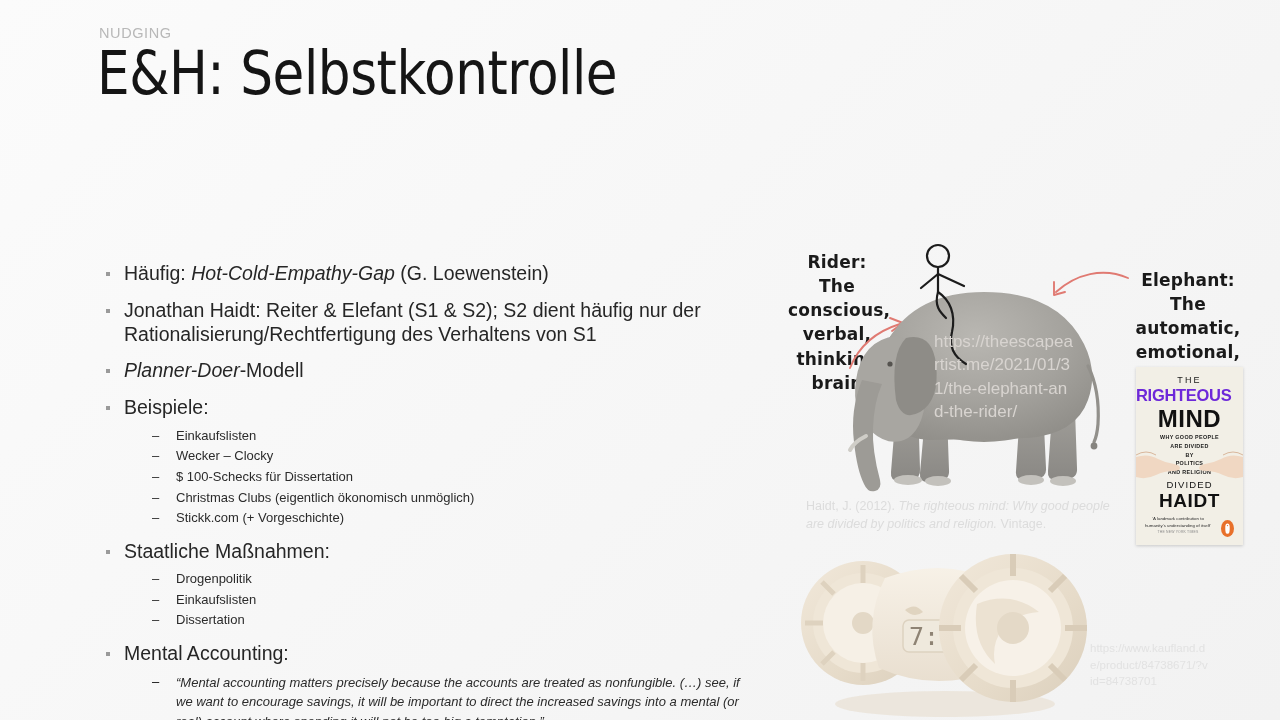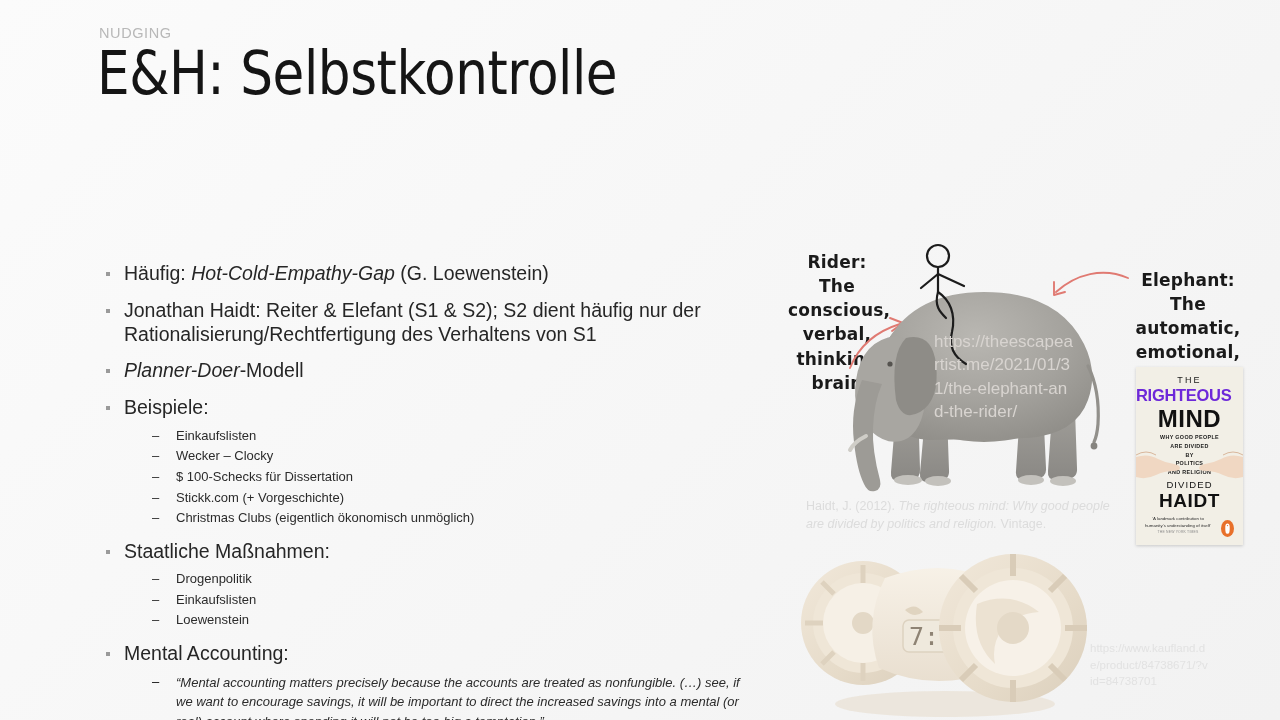--- a/index.html
+++ b/index.html
@@ -243,29 +243,29 @@
 
     <div class="l1">
       <span class="it">Planner-Doer</span><span>-Modell</span>
     </div>
 
     <div class="l1 tight">Beispiele:</div>
     <ul class="l2list">
       <li class="l2">Einkaufslisten</li>
       <li class="l2">Wecker – Clocky</li>
       <li class="l2">$ 100-Schecks für Dissertation</li>
+      <li class="l2">Christmas Clubs (eigentlich ökonomisch unmöglich)</li>
       <li class="l2">Stickk.com (+ Vorgeschichte)</li>
-      <li class="l2">Christmas Clubs (eigentlich ökonomisch unmöglich)</li>
     </ul>
 
     <div class="l1 tight">Staatliche Maßnahmen:</div>
     <ul class="l2list">
       <li class="l2">Drogenpolitik</li>
       <li class="l2">Einkaufslisten</li>
-      <li class="l2">Loewenstein</li>
+      <li class="l2">Dissertation</li>
     </ul>
 
     <div class="l1 tight">Mental Accounting:</div>
     <ul class="l2list">
       <li class="l2 quote">“Mental accounting matters precisely because the accounts are treated as nonfungible. (…) see, if we want to encourage savings, it will be important to direct the increased savings into a mental (or real) account where spending it will not be too big a temptation.”</li>
     </ul>
 
   </div>
 
   <div class="elephant-block">

